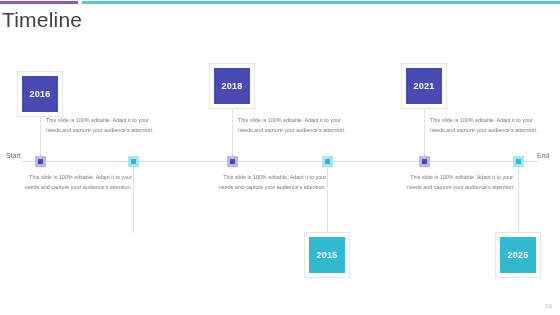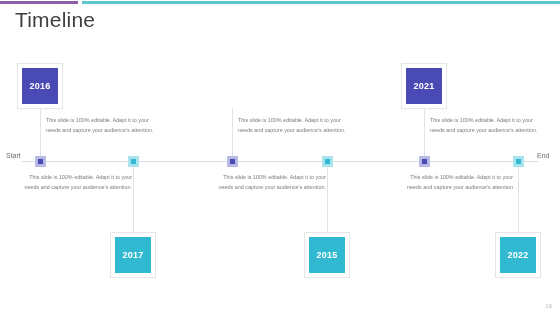--- a/index.html
+++ b/index.html
@@ -42,21 +42,21 @@
   }
   .topbar-teal {
     flex: 1;
     height: 3px;
     background: #5cc6cf;
     margin-top: 1px;
   }
   
   .page-title {
     position: absolute;
-    left: 15px;
+    left: 2px;
     top: 8px;
     font-size: 21px;
     color: #404040;
     font-weight: 400;
     letter-spacing: 0.2px;
     white-space: nowrap;
   }
   
   .axis {
     position: absolute;
@@ -154,38 +154,38 @@
     <div class="topbar-teal"></div>
   </div>
 
   <div class="page-title">Timeline</div>
 
   <div class="axis"></div>
   <div class="cap-start">Start</div>
   <div class="cap-end">End</div>
 
   <div class="stem" style="left:40px; top:108px; height:50px;"></div>
-  <div class="yearbox purple" style="left:18px; top:64px;text-align:right;">
+  <div class="yearbox purple" style="left:18px; top:72px;text-align:right;">
     <span>2016</span>
   </div>
   <div class="marker purple" style="left:40px;">
     <div class="inner"></div>
   </div>
   <div class="copy left" style="left:46px; top:115px;">This slide is 100% editable.  Adapt it to your needs and capture your audience's attention.</div>
 
   <div class="stem" style="left:133px; top:164px; height:69px;"></div>
-  <div class="yearbox teal" style="left:111px; top:233px;">
-    <span>2017</span>
-  </div>
   <div class="marker teal" style="left:133px;">
     <div class="inner"></div>
   </div>
   <div class="copy right" style="left:24px; top:172px;">This slide is 100% editable.  Adapt it to your needs and capture your audience's attention.</div>
 
   <div class="stem" style="left:232px; top:108px; height:50px;"></div>
+  <div class="yearbox purple" style="left:210px; top:64px;">
+    <span>2018</span>
+  </div>
   <div class="marker purple" style="left:232px;">
     <div class="inner"></div>
   </div>
   <div class="copy left" style="left:238px; top:115px;">This slide is 100% editable.  Adapt it to your needs and capture your audience's attention.</div>
 
   <div class="stem" style="left:327px; top:164px; height:69px;"></div>
   <div class="yearbox teal" style="left:305px; top:233px;">
     <span>2015</span>
   </div>
   <div class="marker teal" style="left:327px;">
@@ -197,21 +197,21 @@
   <div class="yearbox purple" style="left:402px; top:64px;">
     <span>2021</span>
   </div>
   <div class="marker purple" style="left:424px;">
     <div class="inner"></div>
   </div>
   <div class="copy left" style="left:430px; top:115px;">This slide is 100% editable.  Adapt it to your needs and capture your audience's attention.</div>
 
   <div class="stem" style="left:518px; top:164px; height:69px;"></div>
   <div class="yearbox teal" style="left:496px; top:233px;">
-    <span>2022</span>
+    <span>2025</span>
   </div>
   <div class="marker teal" style="left:518px;">
     <div class="inner"></div>
   </div>
   <div class="copy right" style="left:405px; top:172px;">This slide is 100% editable. Adapt it to your needs and capture your audience's attention</div>
 
   <div class="pagenum">16</div>
 
 </div>
 

